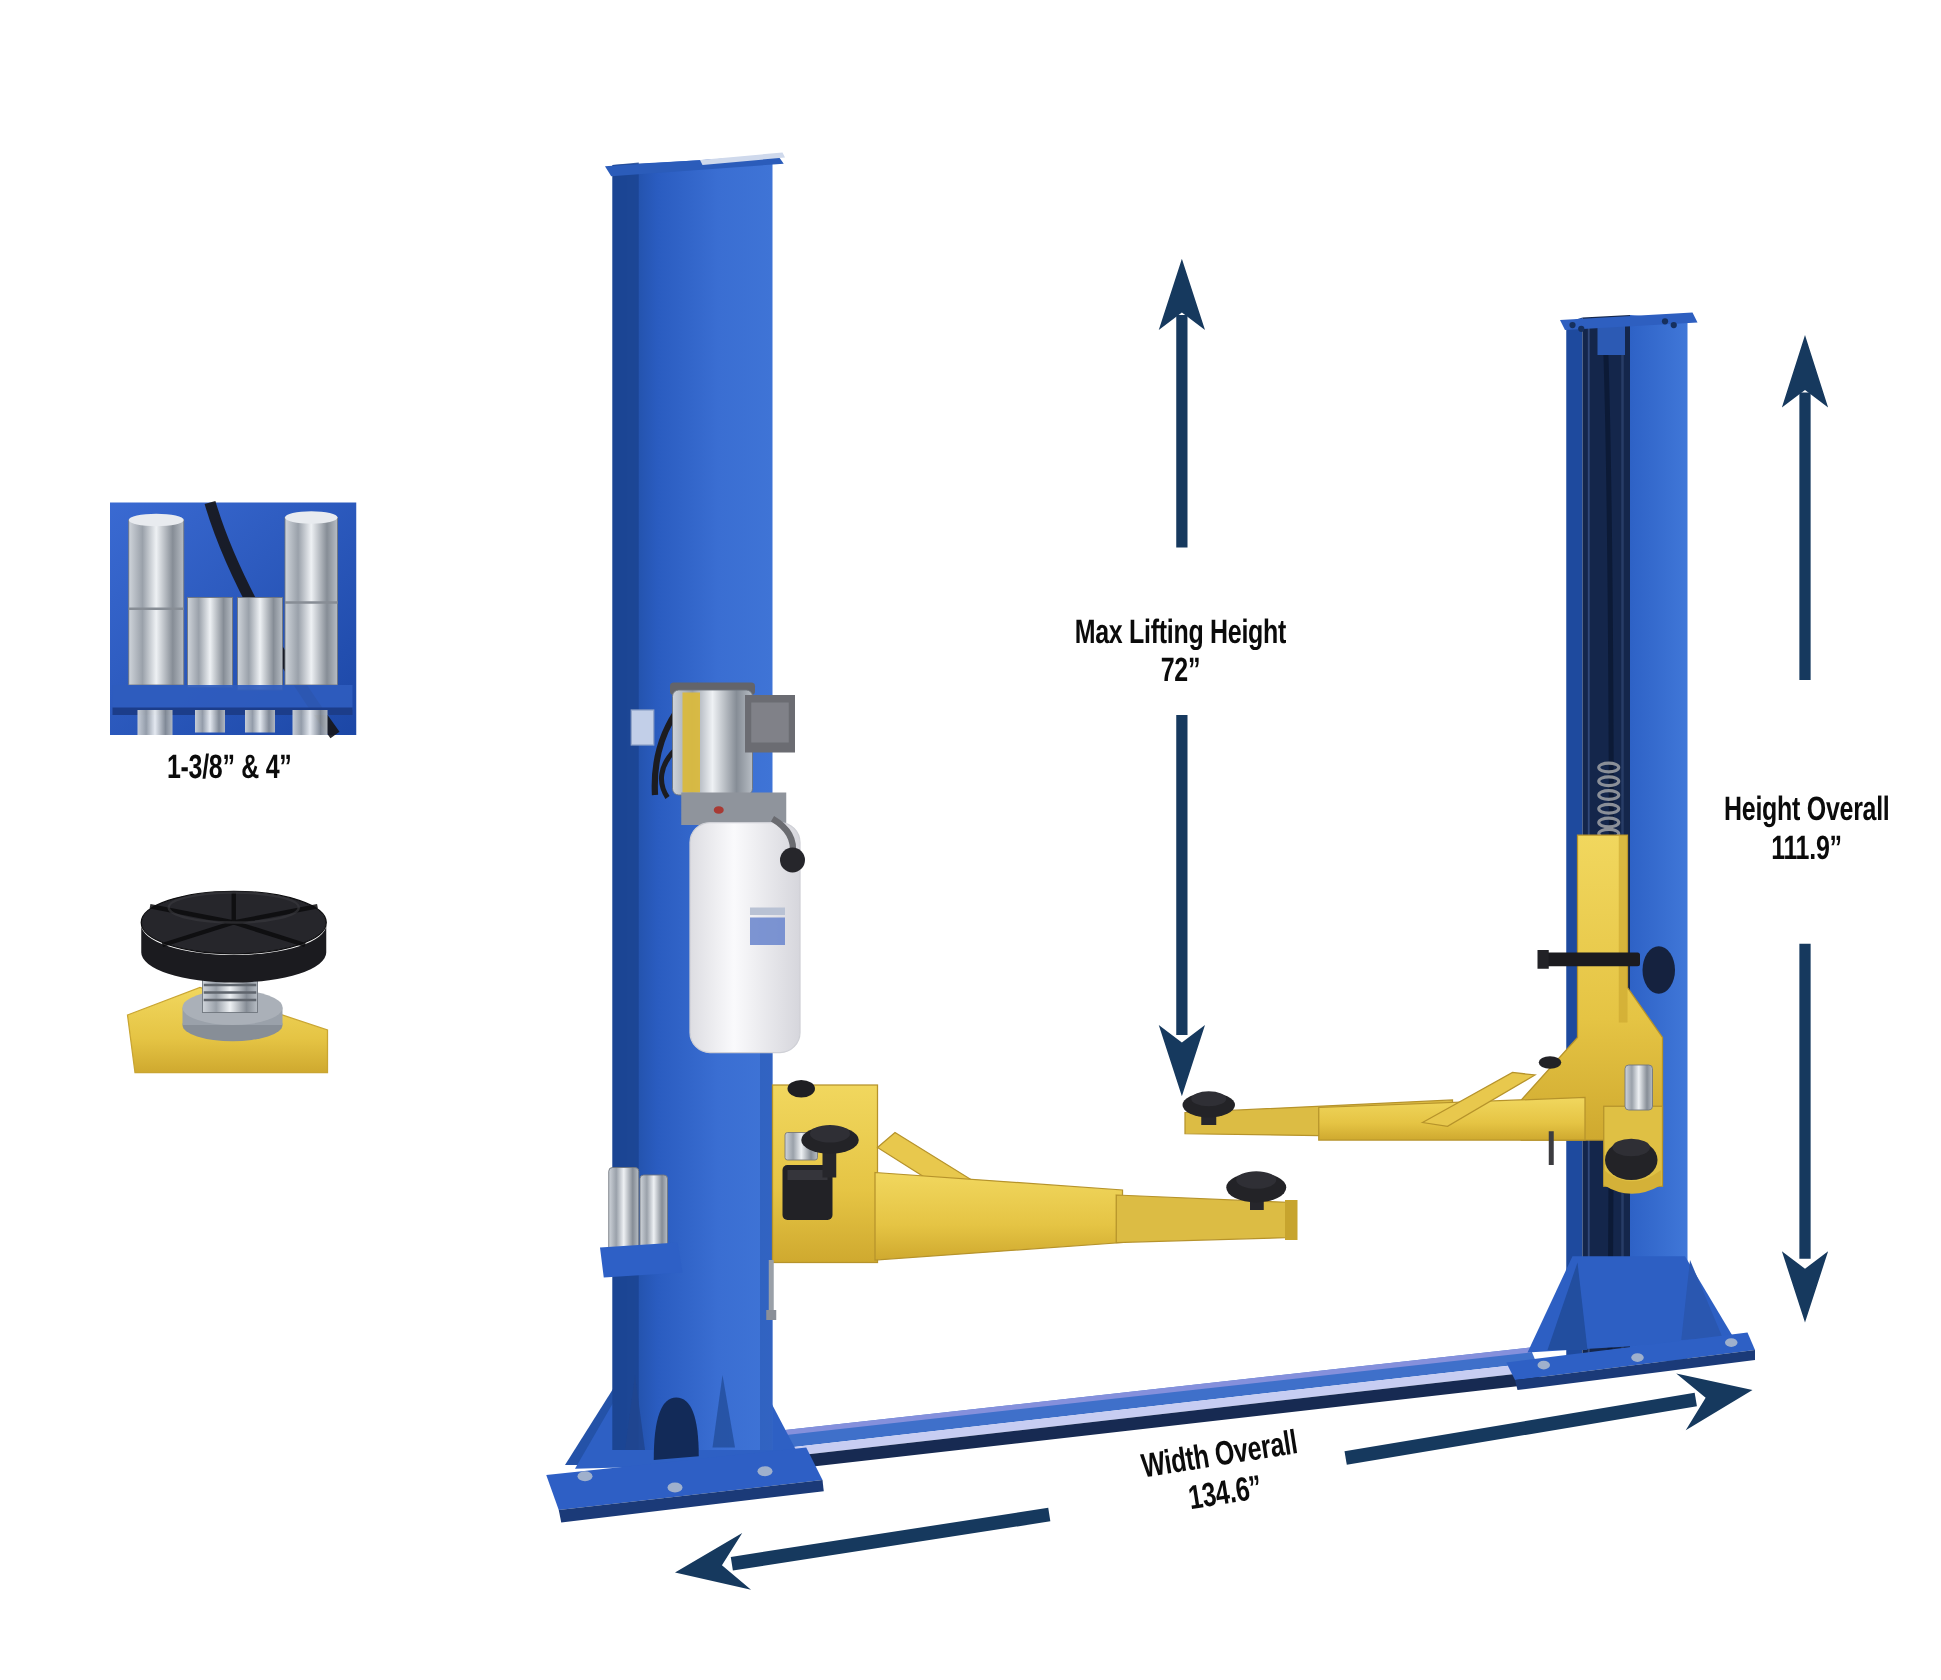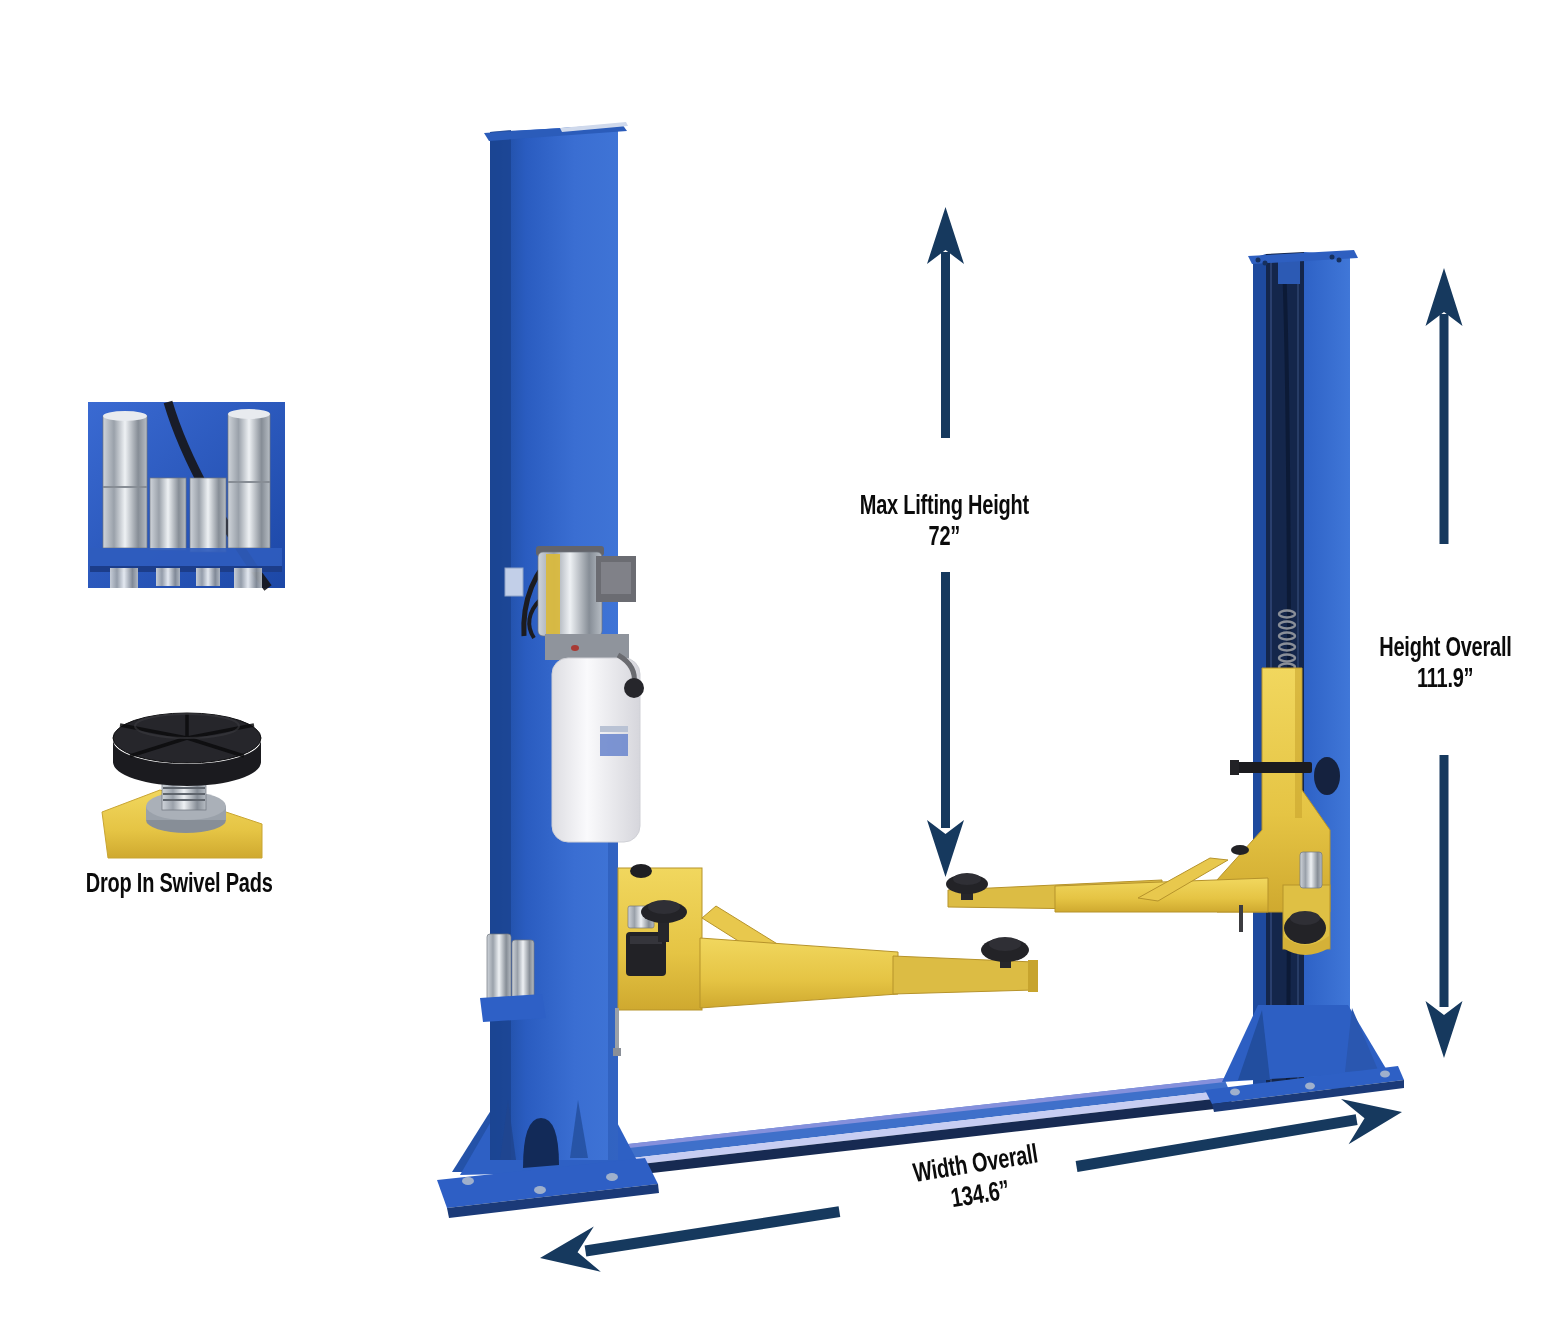--- a/index.html
+++ b/index.html
@@ -281,19 +281,19 @@
     <span class="dim-line"><span class="squeeze">Height Overall</span></span>
     <span class="dim-line"><span class="squeeze">111.9”</span></span>
   </div>
 
   <div class="dim-label" id="width-label" style="left:848px;top:1148px;width:260px;">
     <span class="dim-line"><span class="squeeze">Width Overall</span></span>
     <span class="dim-line"><span class="squeeze">134.6”</span></span>
   </div>
 
   <div class="dim-label" id="adapters-caption" style="left:28px;top:598px;width:310px;">
+    <span class="dim-line"><span class="squeeze">1-3/8” &amp; 4”</span></span>
   </div>
 
   <div class="dim-label" id="pads-caption" style="left:22px;top:868px;width:315px;">
-    <span class="dim-line"><span class="squeeze">Drop In Swivel Pads</span></span>
   </div>
 
 </div>
 
 </body></html>

